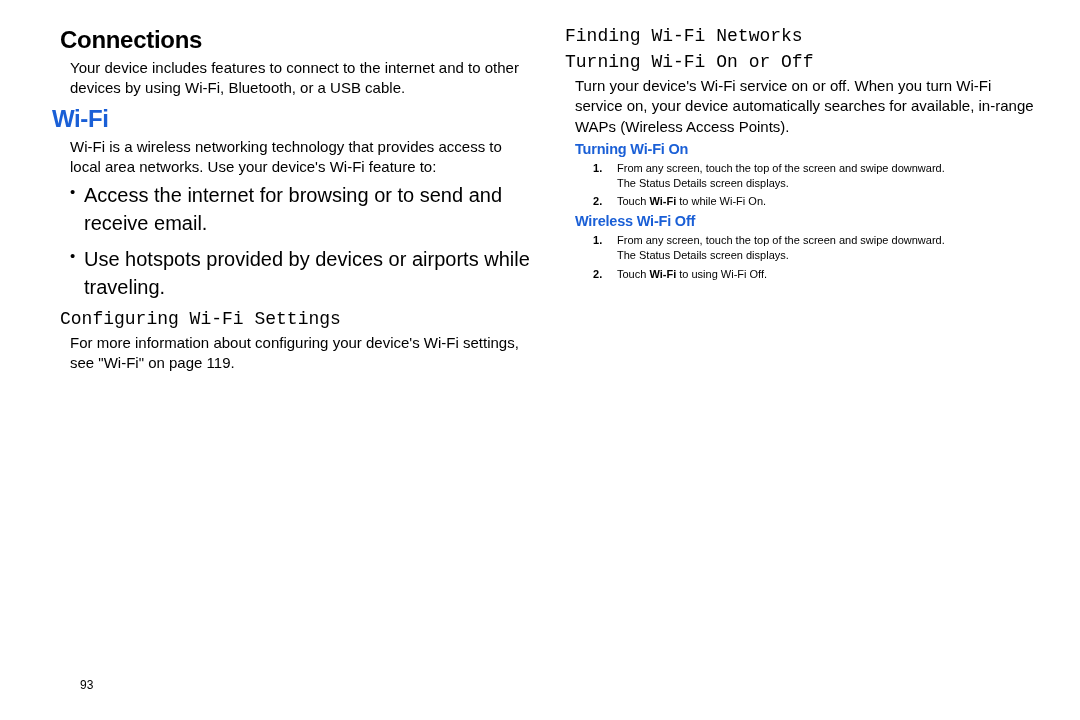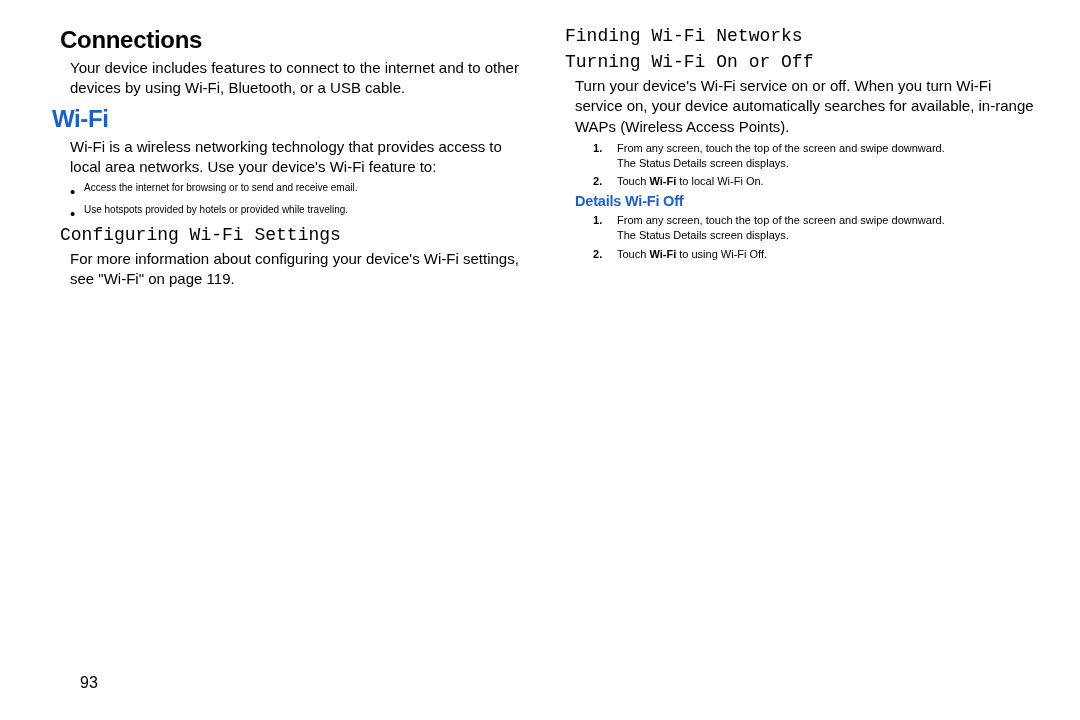--- a/index.html
+++ b/index.html
@@ -63,21 +63,21 @@
     line-height: 1.35;
     margin-bottom: 4px;
   }
   ul.bullets {
     list-style: none;
     margin: 4px 0 6px 0;
   }
   ul.bullets li {
     position: relative;
     padding-left: 14px;
-    font-size: 10px;
+    font-size: 20px;
     line-height: 1.4;
     margin-bottom: 8px;
   }
   ul.bullets li::before {
     content: "•";
     position: absolute;
     left: 0;
     top: 0;
     font-size: 15px;
   }
@@ -101,66 +101,67 @@
     top: 0;
     font-weight: bold;
   }
   .step-sub {
     display: block;
   }
   .page-num {
     position: absolute;
     left: 80px;
     bottom: 28px;
-    font-size: 16px;
+    font-size: 12px;
   }
   .b { font-weight: bold; }
   .ref-quote { }
 </style>
 </head>
 <body>
 
 <div class="columns">
 
   <div class="col">
     <h1 class="h-bold">Connections</h1>
     <p class="body">Your device includes features to connect to the internet and to other devices by using Wi-Fi, Bluetooth, or a USB cable.</p>
 
     <h2 class="h-reg">Wi-Fi</h2>
     <p class="body">Wi-Fi is a wireless networking technology that provides access to local area networks. Use your device's Wi-Fi feature to:</p>
 
     <ul class="bullets">
       <li>Access the internet for browsing or to send and receive email.</li>
-      <li>Use hotspots provided by hotels or provided while traveling.</li>
+      <li>Use hotspots provided by devices or airports while traveling.</li>
     </ul>
 
 
     <h3 class="h-sub">Configuring Wi-Fi Settings</h3>
     <p class="body">
       <span>For more information about configuring your device's Wi-Fi settings, see </span><span class="ref-quote">"Wi-Fi"</span><span> on page 119.</span>
     </p>
   </div>
 
   <div class="col">
     <h3 class="h-sub" style="margin-top:0">Finding Wi-Fi Networks</h3>
 
     <h3 class="h-sub">Turning Wi-Fi On or Off</h3>
     <p class="body">Turn your device's Wi-Fi service on or off. When you turn Wi-Fi service on, your device automatically searches for available, in-range WAPs (Wireless Access Points).</p>
 
+    <h4 class="h-bold-sm">Turning Wi-Fi On</h4>
     <ol class="steps">
       <li>
         <span>From any screen, touch the top of the screen and swipe downward.</span>
         <span class="step-sub">The Status Details screen displays.</span>
       </li>
       <li>
-        <span>Touch </span><span class="b">Wi-Fi</span><span> to local Wi-Fi On.</span>
+        <span>Touch </span><span class="b">Wi-Fi</span><span> to while Wi-Fi On.</span>
       </li>
     </ol>
 
-    <h4 class="h-bold-sm">Details Wi-Fi Off</h4>
+    <h4 class="h-bold-sm">Wireless Wi-Fi Off</h4>
     <ol class="steps">
       <li>
         <span>From any screen, touch the top of the screen and swipe downward.</span>
         <span class="step-sub">The Status Details screen displays.</span>
       </li>
       <li>
         <span>Touch </span><span class="b">Wi-Fi</span><span> to using Wi-Fi Off.</span>
       </li>
     </ol>
   </div>

